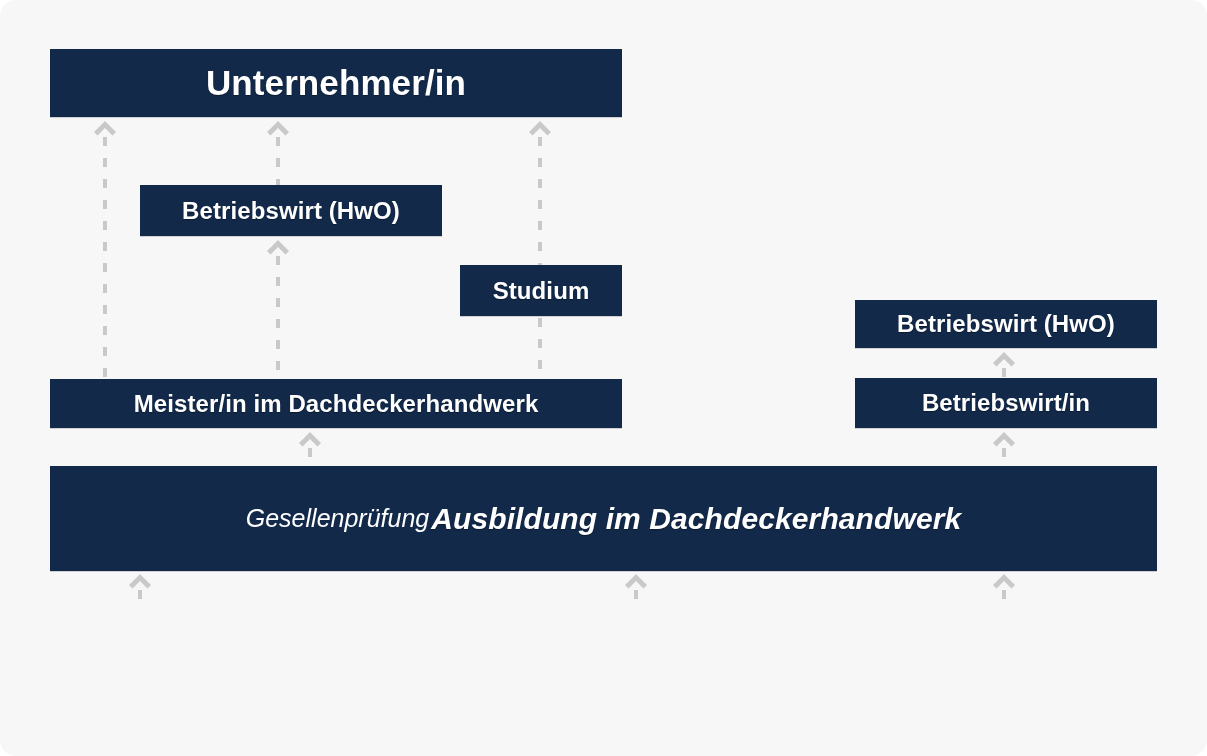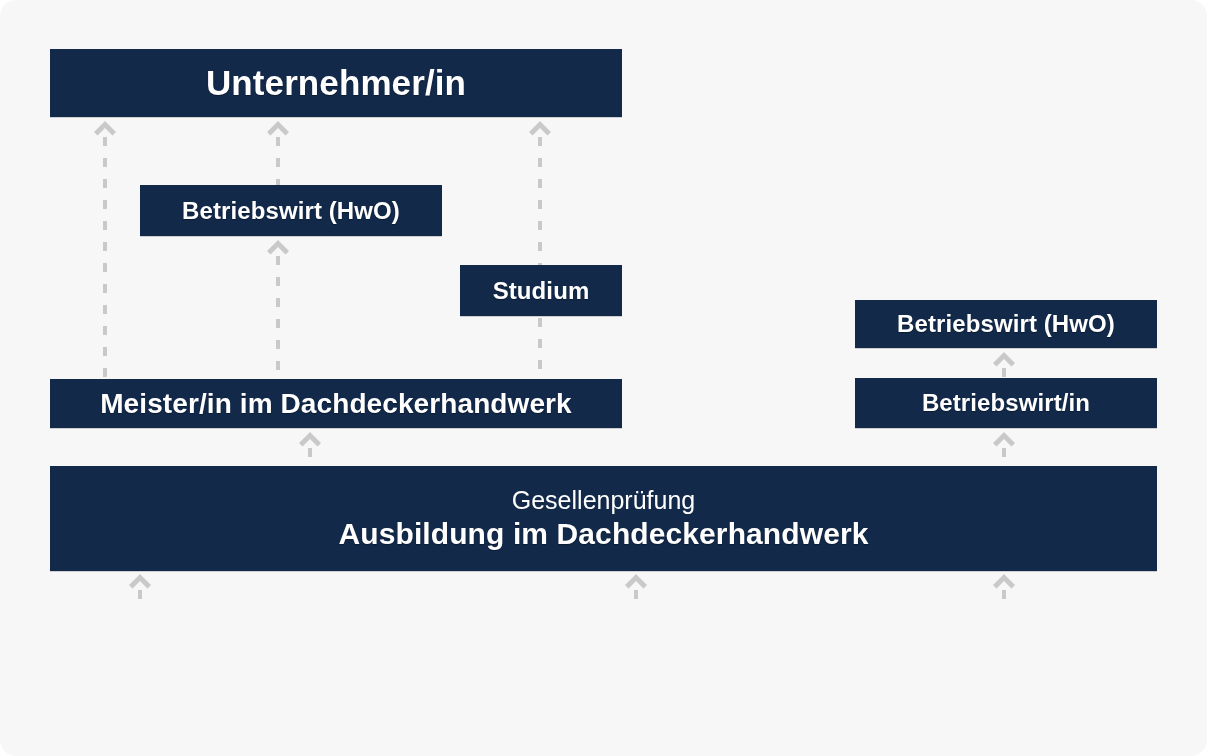--- a/index.html
+++ b/index.html
@@ -47,28 +47,29 @@
   #box-studium { left: 460px; top: 265px; width: 162px; height: 51px; }
   #box-studium .label { font-size: 24px; }
 
   #box-betriebswirt-right { left: 855px; top: 300px; width: 302px; height: 48px; }
   #box-betriebswirt-right .label { font-size: 24px; }
 
   #box-vorarbeiter { left: 855px; top: 378px; width: 302px; height: 50px; }
   #box-vorarbeiter .label { font-size: 24px; }
 
   #box-meister { left: 50px; top: 379px; width: 572px; height: 49px; }
-  #box-meister .label { font-size: 28px; }
+  #box-meister .label { font-size: 24px; }
 
   
   #band-ausbildung {
     left: 50px; top: 466px; width: 1107px; height: 105px;
-    flex-direction: column;
+    flex-direction: row;
     justify-content: center;
     gap: 2px;
+    font-style: italic;
   }
   #band-ausbildung .sub {
     font-size: 25px;
     font-weight: normal;
     color: #ffffff;
     white-space: nowrap;
   }
   #band-ausbildung .label { font-size: 30px; }
 
   #band-berufsorientierung {

